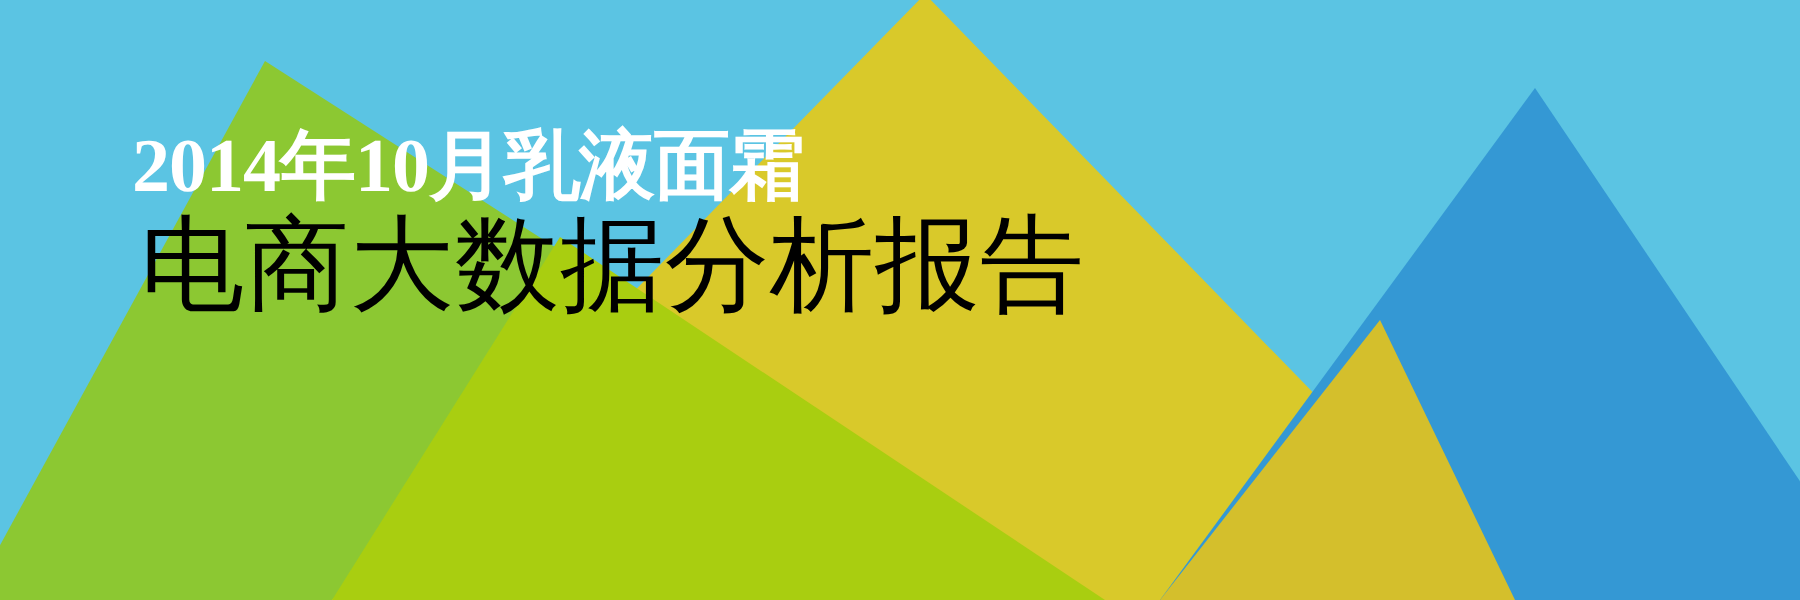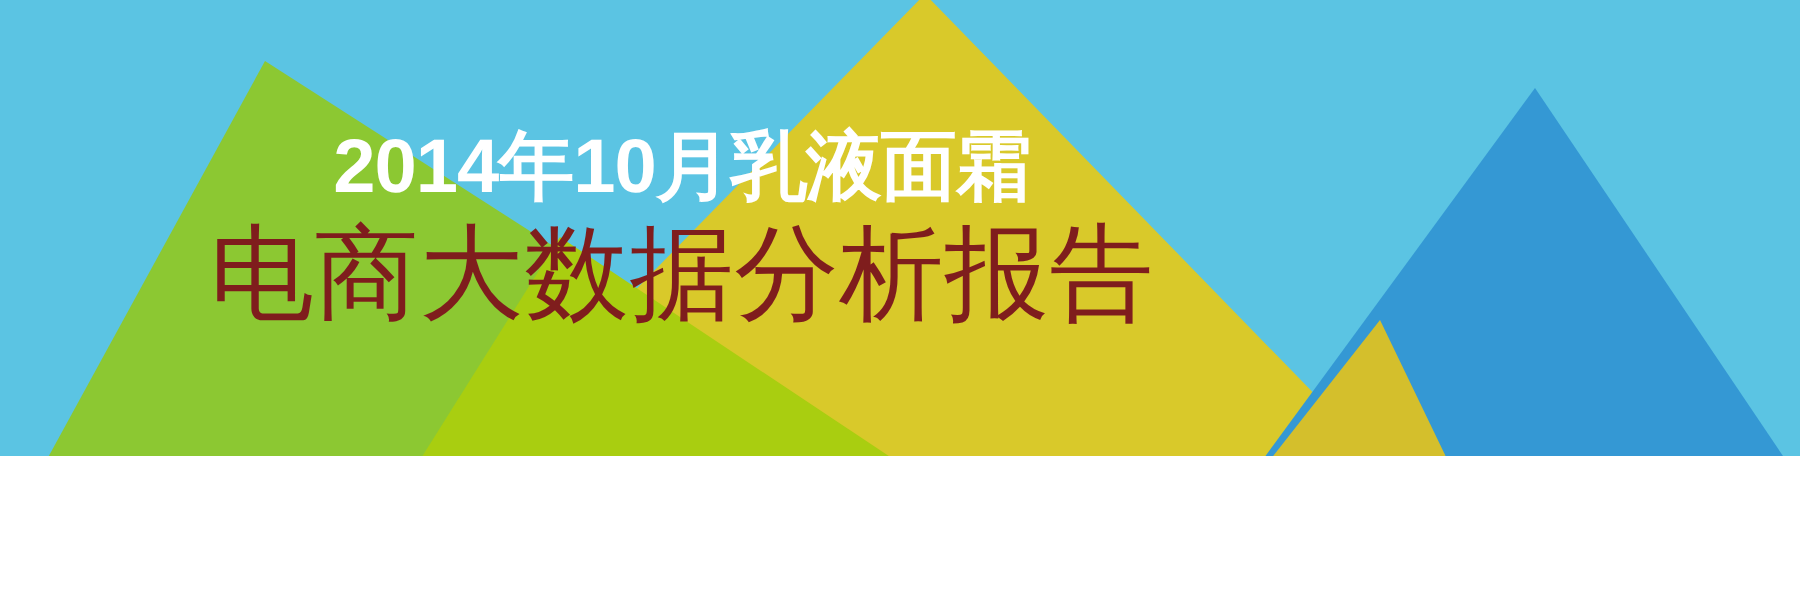--- a/index.html
+++ b/index.html
@@ -4,24 +4,23 @@
 <title>Report Cover</title>
 <style>
   html, body {
     margin: 0;
     padding: 0;
     background: #ffffff;
   }
   #stage {
     position: relative;
     width: 1800px;
-    height: 456px;
+    height: 600px;
     overflow: hidden;
-    font-family: Liberation Sans, sans-serif;
-    text-align: center;
+    font-family: Liberation Serif, serif;
   }
   #bg-svg {
     position: absolute;
     top: 0;
     left: 0;
     width: 1800px;
     height: 600px;
     display: block;
   }
   #title-block {
@@ -38,25 +37,25 @@
     color: #ffffff;
     line-height: 1.02;
     letter-spacing: -1px;
     white-space: nowrap;
     margin: 0 0 2px 0;
     text-rendering: geometricPrecision;
   }
   .title-line-2 {
     font-size: 104px;
     font-weight: 400;
-    color: #7f1d1d;
+    color: #000000;
     line-height: 1.0;
     letter-spacing: 1px;
     white-space: nowrap;
-    margin: 16px;
+    margin: 8px;
     text-rendering: geometricPrecision;
   }
 </style>
 </head>
 <body>
 
 <div id="stage">
 
   <svg id="bg-svg" viewBox="0 0 1800 600" preserveAspectRatio="none" xmlns="http://www.w3.org/2000/svg">
     <rect x="0" y="0" width="1800" height="600" fill="#5bc4e3"></rect>

